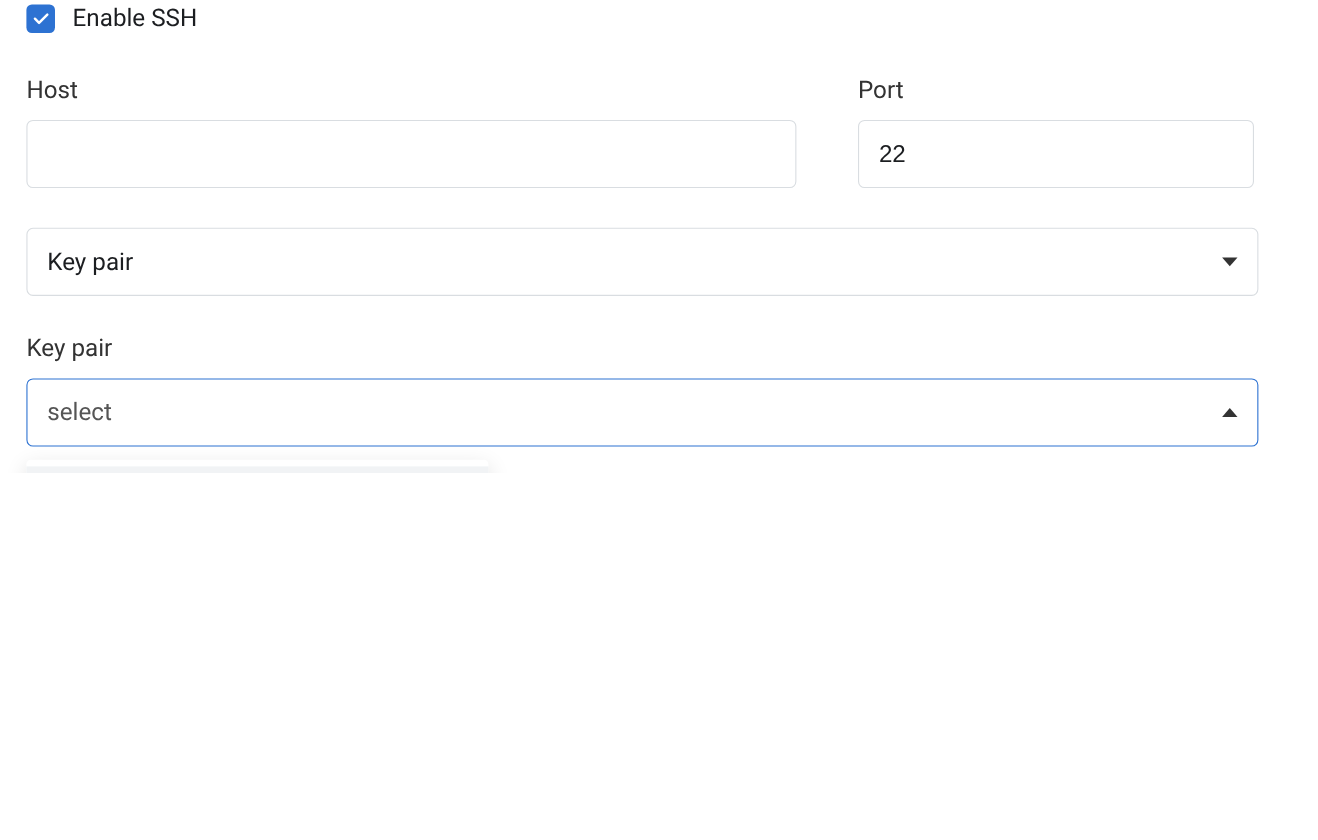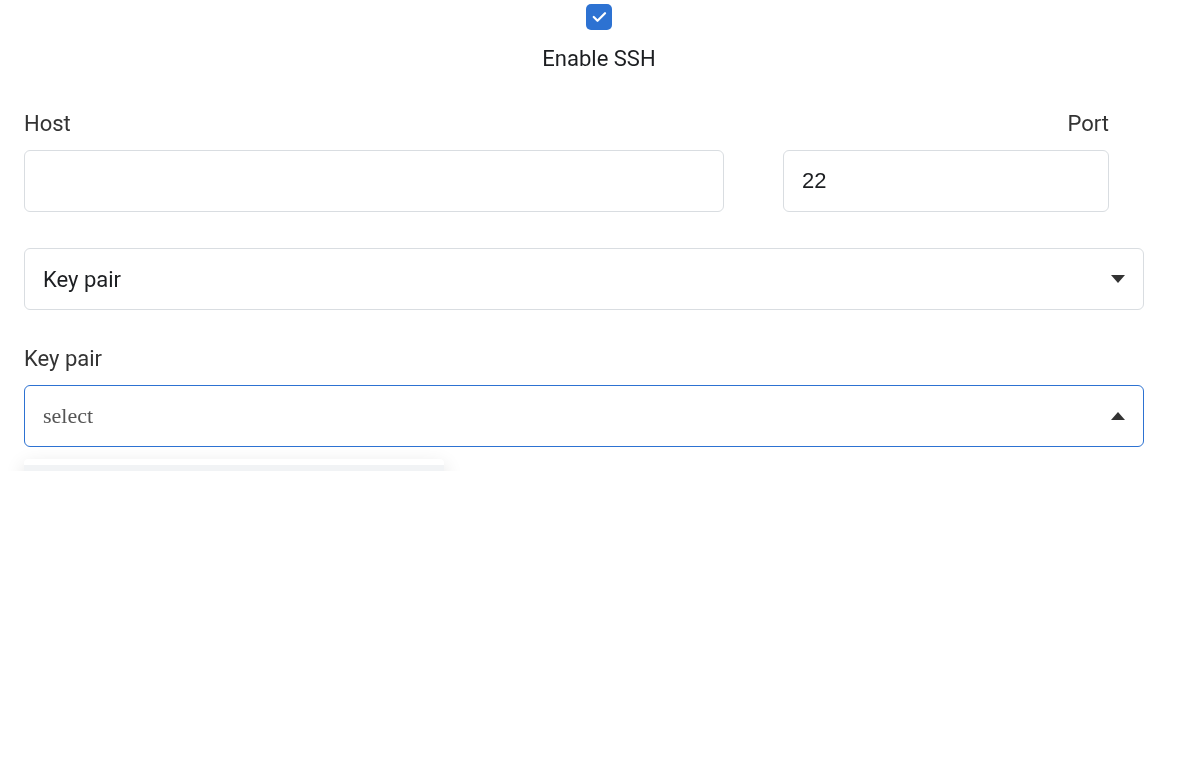--- a/index.html
+++ b/index.html
@@ -13,21 +13,20 @@
   .page {
     padding: 0 24px 24px 24px;
     width: 1198px;
   }
   .checkbox-row {
     display: flex;
     align-items: center;
     gap: 16px;
     padding-top: 4px;
     margin-bottom: 40px;
-    flex-direction: column;
   }
   .checkbox {
     width: 26px;
     height: 26px;
     border-radius: 5px;
     background: #2d72d2;
     display: flex;
     align-items: center;
     justify-content: center;
     cursor: pointer;
@@ -40,29 +39,29 @@
     fill: none;
     stroke-linecap: round;
     stroke-linejoin: round;
   }
   .checkbox-label {
     font-size: 22px;
     color: #1c1e21;
   }
   .row {
     display: flex;
-    gap: 25px;
+    gap: 56px;
     margin-bottom: 36px;
   }
   .field {
     display: flex;
     flex-direction: column;
   }
   .field.host { flex: 0 0 700px; }
-  .field.port { flex: 0 0 360px; align-items: flex-end; }
+  .field.port { flex: 0 0 360px; }
   .field.full { width: 1120px; margin-bottom: 36px; }
   .label {
     font-size: 22px;
     color: #333;
     margin-bottom: 14px;
   }
   .input {
     height: 62px;
     border: 1px solid #d9dde1;
     border-radius: 6px;
@@ -87,21 +86,20 @@
   }
   .select.focused {
     border: 1px solid #2d72d2;
   }
   .select .value {
     flex: 1;
     color: #1c1e21;
   }
   .select .value.placeholder {
     color: #555;
-    font-family: Liberation Serif, serif;
   }
   .caret {
     width: 0;
     height: 0;
     border-left: 7px solid transparent;
     border-right: 7px solid transparent;
   }
   .caret.down {
     border-top: 8px solid #333;
   }

